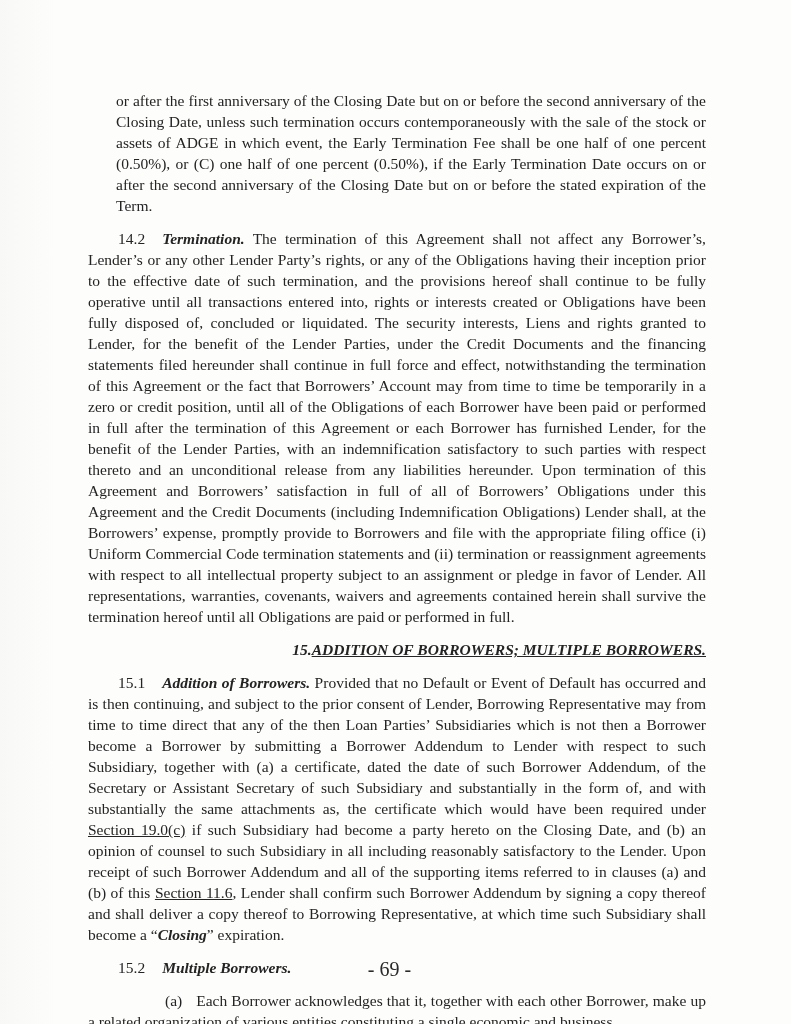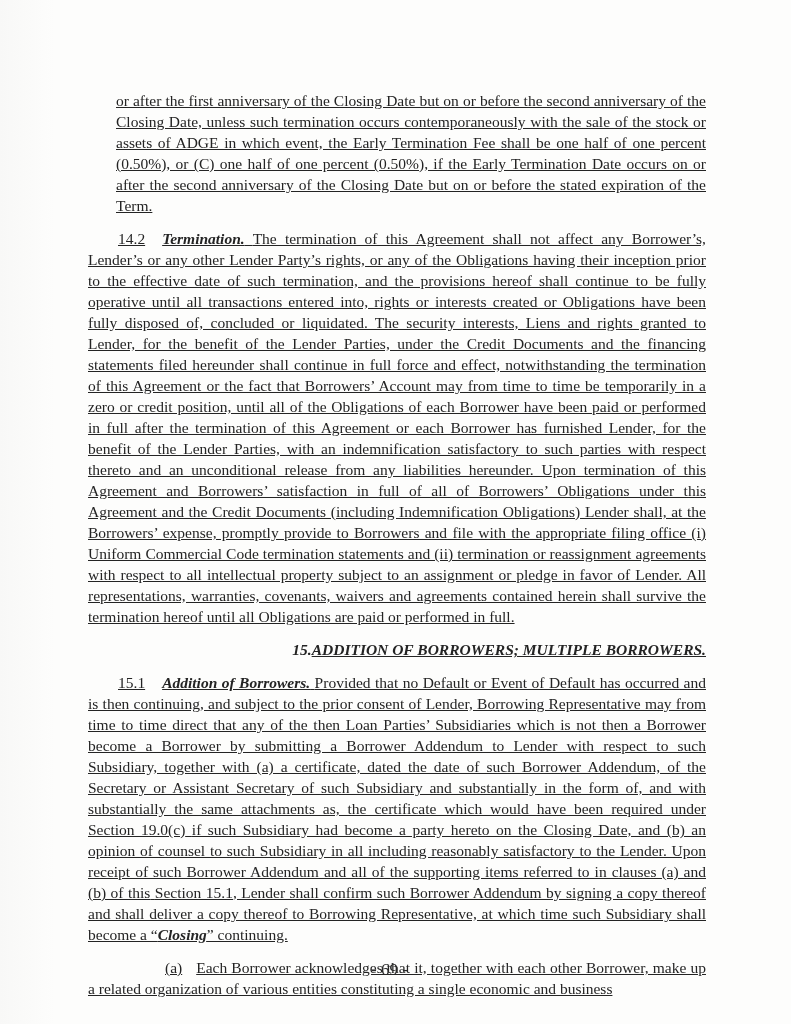--- a/index.html
+++ b/index.html
@@ -20,21 +20,20 @@
     position: absolute;
     left: 88px;
     top: 90px;
     width: 618px;
   }
   .para {
     margin: 0 0 12px 0;
     font-size: 15.5px;
     line-height: 21px;
     text-align: justify;
-    text-decoration: underline;
   }
   .para-continuation {
     margin-left: 28px;
   }
   .para-section {
     text-indent: 30px;
   }
   .para-sub {
     text-indent: 77px;
   }
@@ -68,21 +67,21 @@
   .term {
     font-weight: bold;
     font-style: italic;
   }
   .page-number {
     position: absolute;
     left: 0;
     right: 12px;
     top: 959px;
     text-align: center;
-    font-size: 17px;
+    font-size: 20px;
     line-height: 21px;
     color: #2a2a2a;
   }
 </style>
 </head>
 <body>
 
 <div class="page">
   <div class="content">
 
@@ -90,21 +89,22 @@
 
     <p class="para para-section"><span>14.2</span><span class="tab"></span><span class="lead">Termination.</span>
       <span>The termination of this Agreement shall not affect any Borrower’s, Lender’s or any other Lender Party’s rights, or any of the Obligations having their inception prior to the effective date of such termination, and the provisions hereof shall continue to be fully operative until all transactions entered into, rights or interests created or Obligations have been fully disposed of, concluded or liquidated. The security interests, Liens and rights granted to Lender, for the benefit of the Lender Parties, under the Credit Documents and the financing statements filed hereunder shall continue in full force and effect, notwithstanding the termination of this Agreement or the fact that Borrowers’ Account may from time to time be temporarily in a zero or credit position, until all of the Obligations of each Borrower have been paid or performed in full after the termination of this Agreement or each Borrower has furnished Lender, for the benefit of the Lender Parties, with an indemnification satisfactory to such parties with respect thereto and an unconditional release from any liabilities hereunder. Upon termination of this Agreement and Borrowers’ satisfaction in full of all of Borrowers’ Obligations under this Agreement and the Credit Documents (including Indemnification Obligations) Lender shall, at the Borrowers’ expense, promptly provide to Borrowers and file with the appropriate filing office (i) Uniform Commercial Code termination statements and (ii) termination or reassignment agreements with respect to all intellectual property subject to an assignment or pledge in favor of Lender. All representations, warranties, covenants, waivers and agreements contained herein shall survive the termination hereof until all Obligations are paid or performed in full.</span></p>
 
     <h2 class="heading"><span class="h-num">15.</span><span class="underline">ADDITION OF BORROWERS; MULTIPLE BORROWERS.</span></h2>
 
     <p class="para para-section"><span>15.1</span><span class="tab"></span><span class="lead">Addition of Borrowers.</span>
       <span>Provided that no Default or Event of Default has occurred and is then continuing, and subject to the prior consent of Lender, Borrowing Representative may from time to time direct that any of the then Loan Parties’ Subsidiaries which is not then a Borrower become a Borrower by submitting a Borrower Addendum to Lender with respect to such Subsidiary, together with (a) a certificate, dated the date of such Borrower Addendum, of the Secretary or Assistant Secretary of such Subsidiary and substantially in the form of, and with substantially the same attachments as, the certificate which would have been required under</span>
       <span class="underline">Section 19.0(c)</span>
       <span>if such Subsidiary had become a party hereto on the Closing Date, and (b) an opinion of counsel to such Subsidiary in all including reasonably satisfactory to the Lender. Upon receipt of such Borrower Addendum and all of the supporting items referred to in clauses (a) and (b) of this</span>
-      <span class="underline">Section 15.1</span><span>, Lender shall confirm such Borrower Addendum by signing a copy thereof and shall deliver a copy thereof to Borrowing Representative, at which time such Subsidiary shall become a “</span><span class="term">Closing</span><span>” continuing.</span></p>
+      <span class="underline">Section 11.6</span><span>, Lender shall confirm such Borrower Addendum by signing a copy thereof and shall deliver a copy thereof to Borrowing Representative, at which time such Subsidiary shall become a “</span><span class="term">Closing</span><span>” expiration.</span></p>
 
+    <p class="para para-section"><span>15.2</span><span class="tab"></span><span class="lead">Multiple Borrowers.</span></p>
 
     <p class="para para-sub"><span>(a)</span><span class="tab-sm"></span><span>Each Borrower acknowledges that it, together with each other Borrower, make up a related organization of various entities constituting a single economic and business</span></p>
 
   </div>
 
   <div class="page-number">- 69 -</div>
 </div>
 
 </body></html>

